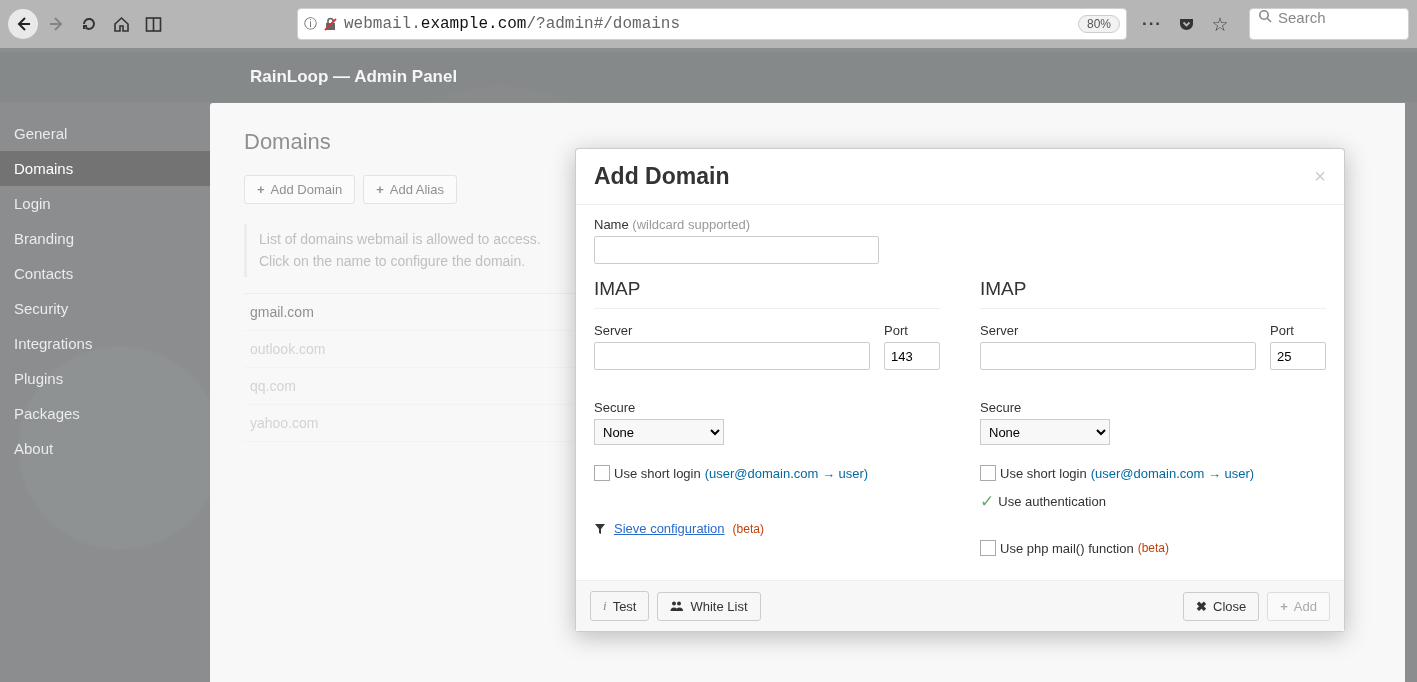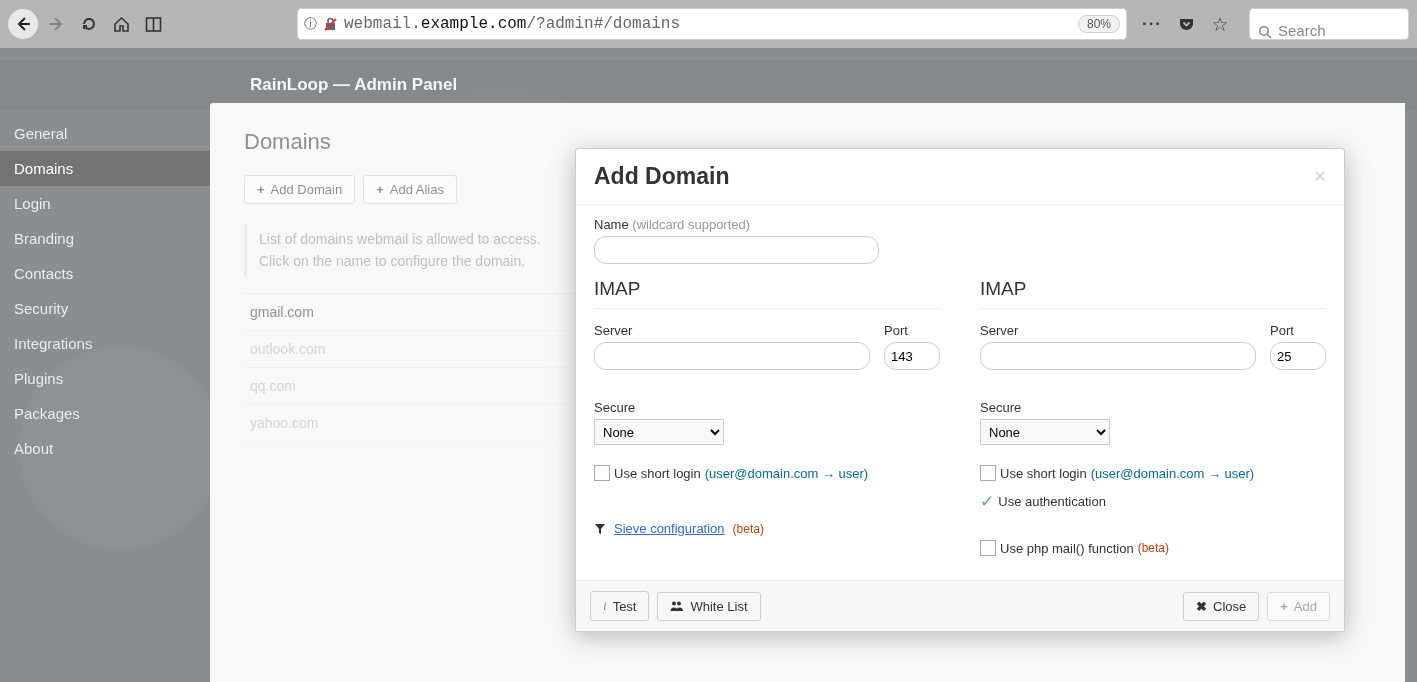--- a/index.html
+++ b/index.html
@@ -51,36 +51,36 @@
   .zoom-badge {
     background: #f2f2f2; border: 1px solid #ccc; border-radius: 10px;
     padding: 1px 8px; font-size: 12px; color: #555;
   }
   .chrome-right {
     display: flex; align-items: center; gap: 8px;
     margin-left: 6px;
   }
   .search-bar {
     flex: 1; height: 32px; background: #fff; border: 1px solid #cfcfcf;
-    border-radius: 4px; display: flex; align-items: flex-end; padding: 0 8px;
+    border-radius: 4px; display: flex; align-items: flex-start; padding: 0 8px;
     gap: 6px; color: #888; font-size: 15px; margin-left: 10px;
   }
   
   .viewport {
     position: relative;
     width: 1417px; height: 634px;
     background: #2c3134;
     background-image:
       radial-gradient(circle at 120px 400px, rgba(255,255,255,0.03) 100px, transparent 104px),
       radial-gradient(circle at 500px 200px, rgba(255,255,255,0.02) 160px, transparent 165px),
       radial-gradient(circle at 900px 500px, rgba(255,255,255,0.02) 130px, transparent 135px);
     overflow: hidden;
   }
   .topbar {
-    position: absolute; left: 0; right: 0; top: 12px; height: 50px;
+    position: absolute; left: 0; right: 0; top: 4px; height: 50px;
     padding-left: 250px;
     display: flex; align-items: center;
     color: #eee; font-size: 17px; font-weight: bold;
     background: rgba(0,0,0,0.18);
     text-align: center;
   }
   .sidebar {
     position: absolute; left: 0; top: 50px; width: 210px;
     display: flex; flex-direction: column;
     padding-top: 18px;
@@ -138,21 +138,21 @@
     padding: 14px 18px;
     border-bottom: 1px solid #eee;
     display: flex; align-items: center; justify-content: space-between;
   }
   .modal-header h1 { font-size: 23px; font-weight: bold; color: #333; }
   .close-x { color: #ccc; font-size: 20px; cursor: pointer; }
   .modal-body { padding: 12px 18px 24px 18px; }
   .field-label { font-size: 13px; color: #333; margin-bottom: 4px; display: block; }
   .field-label .hint { color: #999; font-weight: normal; text-align: right; }
   .text-input {
-    width: 100%; height: 28px; border: 1px solid #ccc; border-radius: 12px;
+    width: 100%; height: 28px; border: 1px solid #ccc; border-radius: 2px;
     padding: 3px 6px; font-size: 13px;
   }
   .name-input { width: 285px; }
   .cols { display: flex; gap: 40px; margin-top: 14px; }
   .col { flex: 1; }
   .col h3 {
     font-size: 19px; font-weight: normal; color: #333;
     padding-bottom: 8px; border-bottom: 1px solid #eee; margin-bottom: 14px;
   }
   .row { display: flex; gap: 14px; margin-bottom: 30px; }

